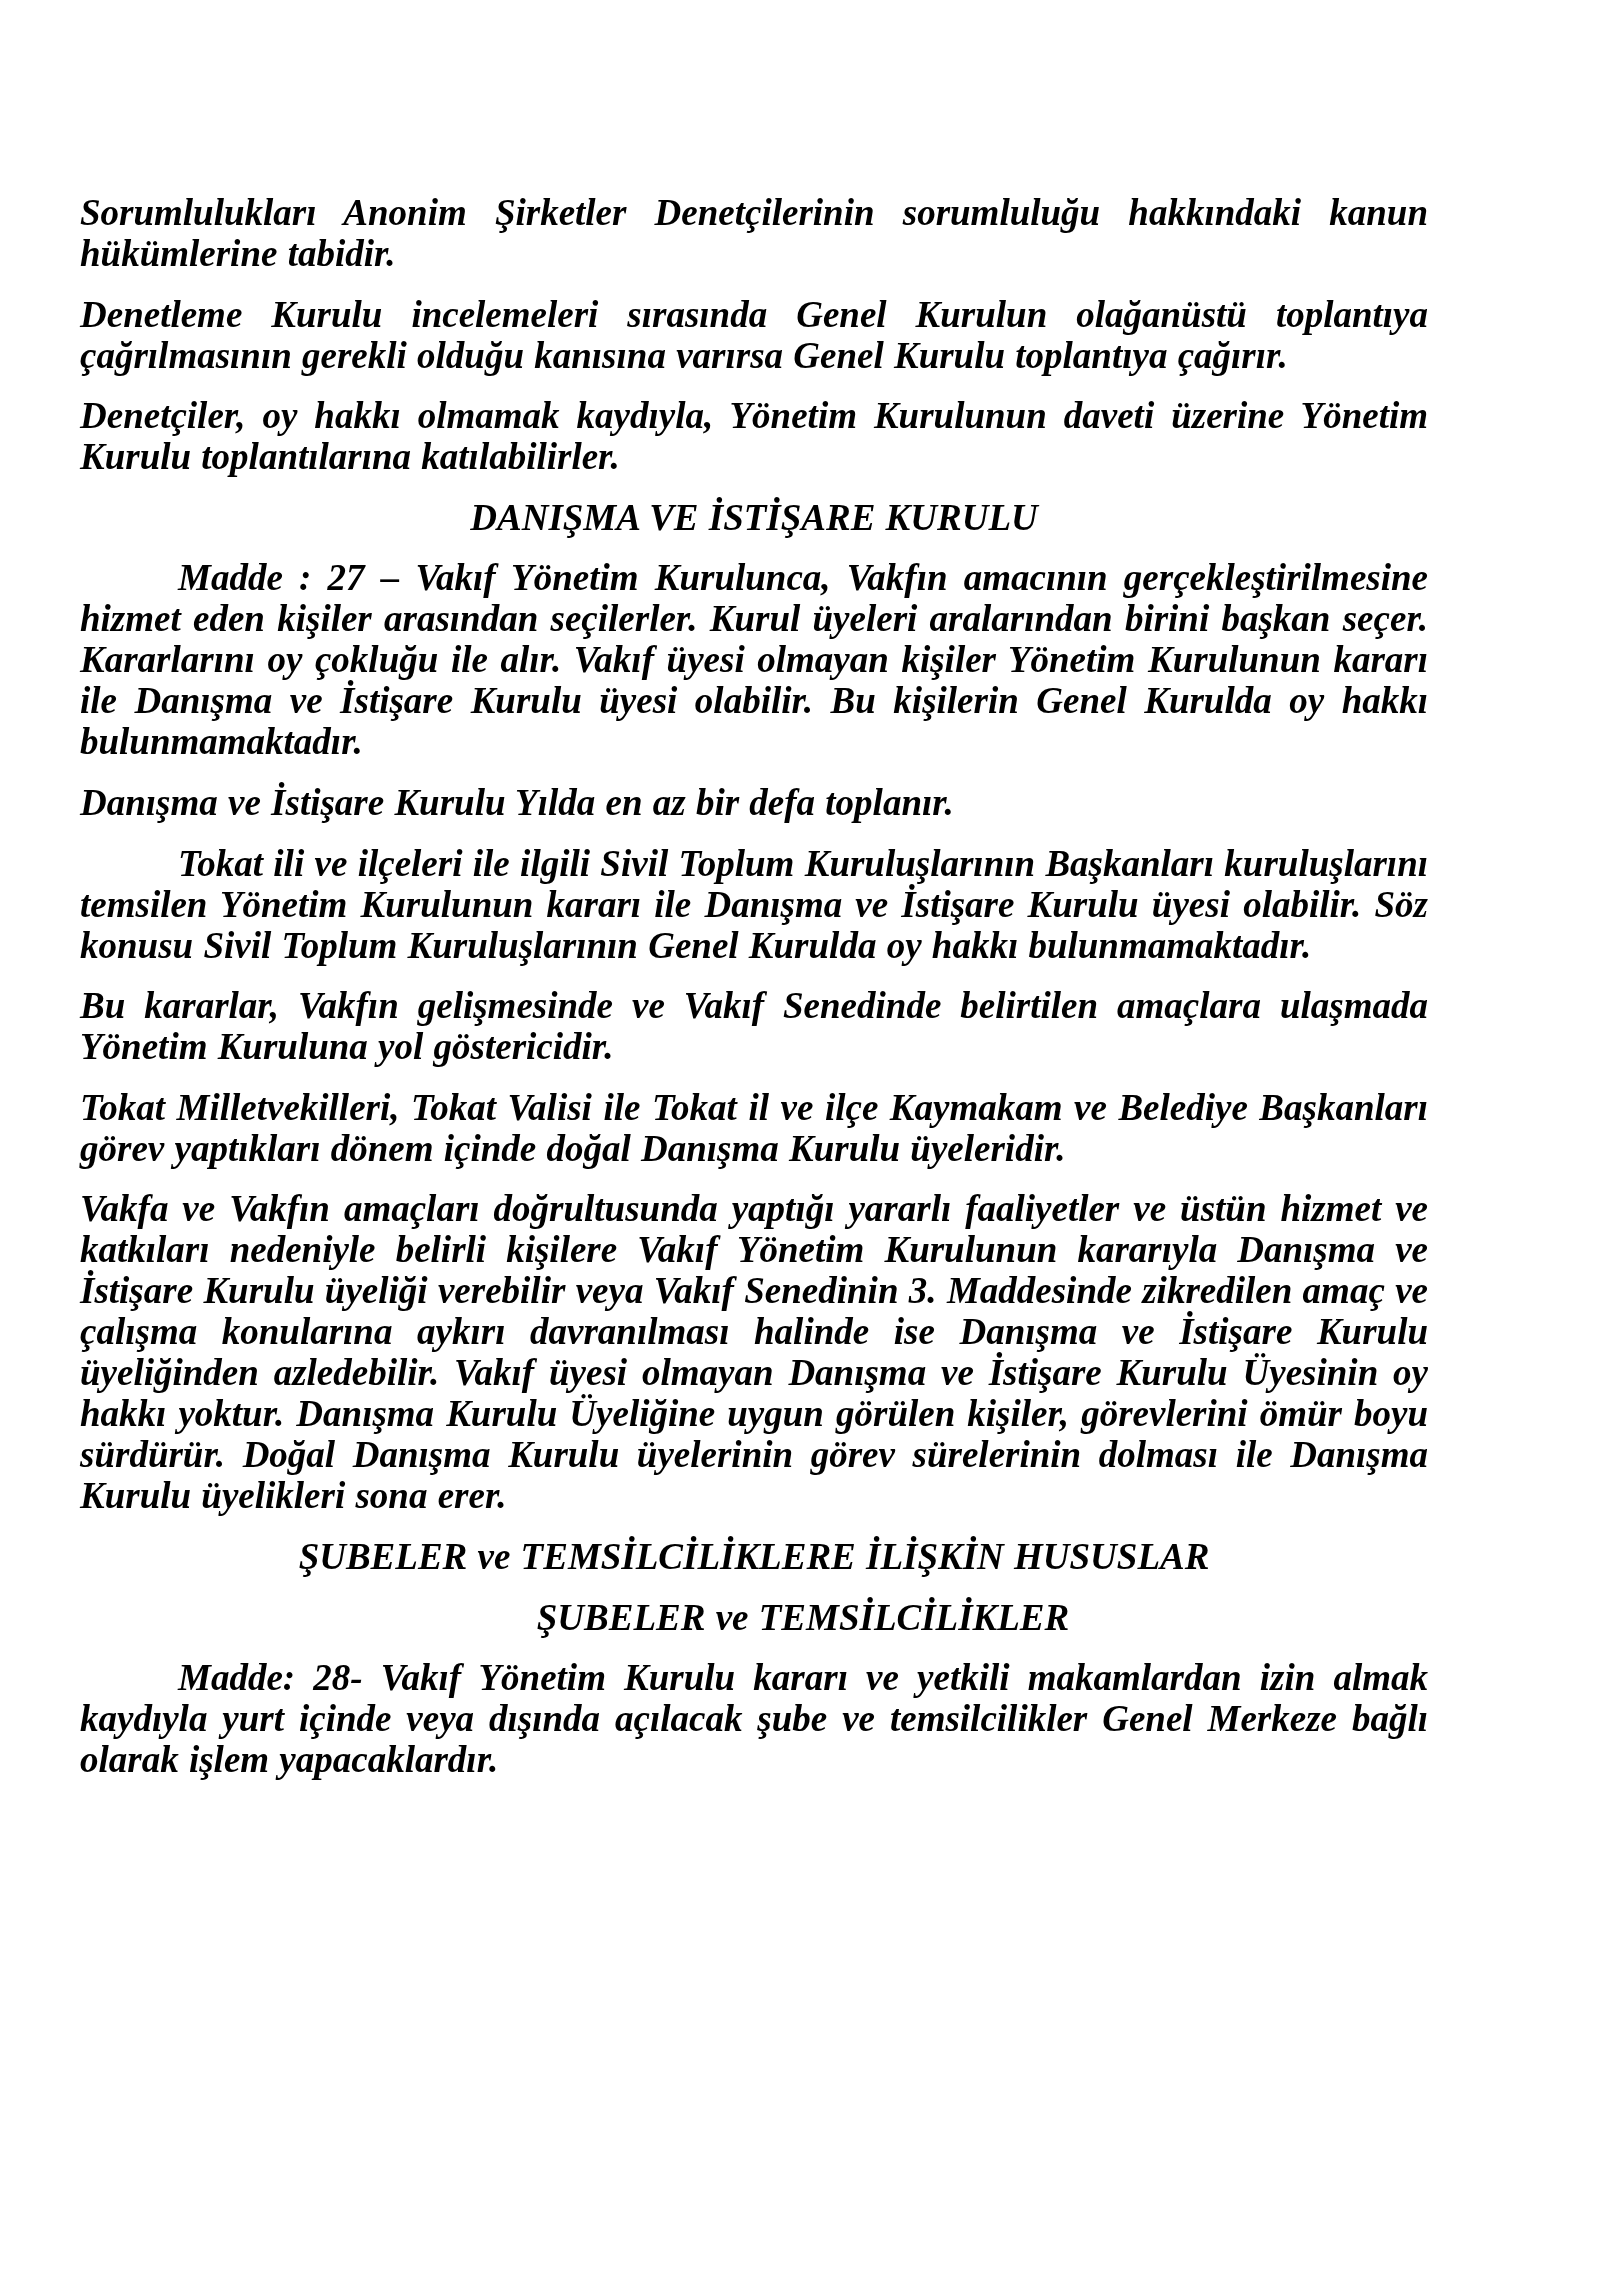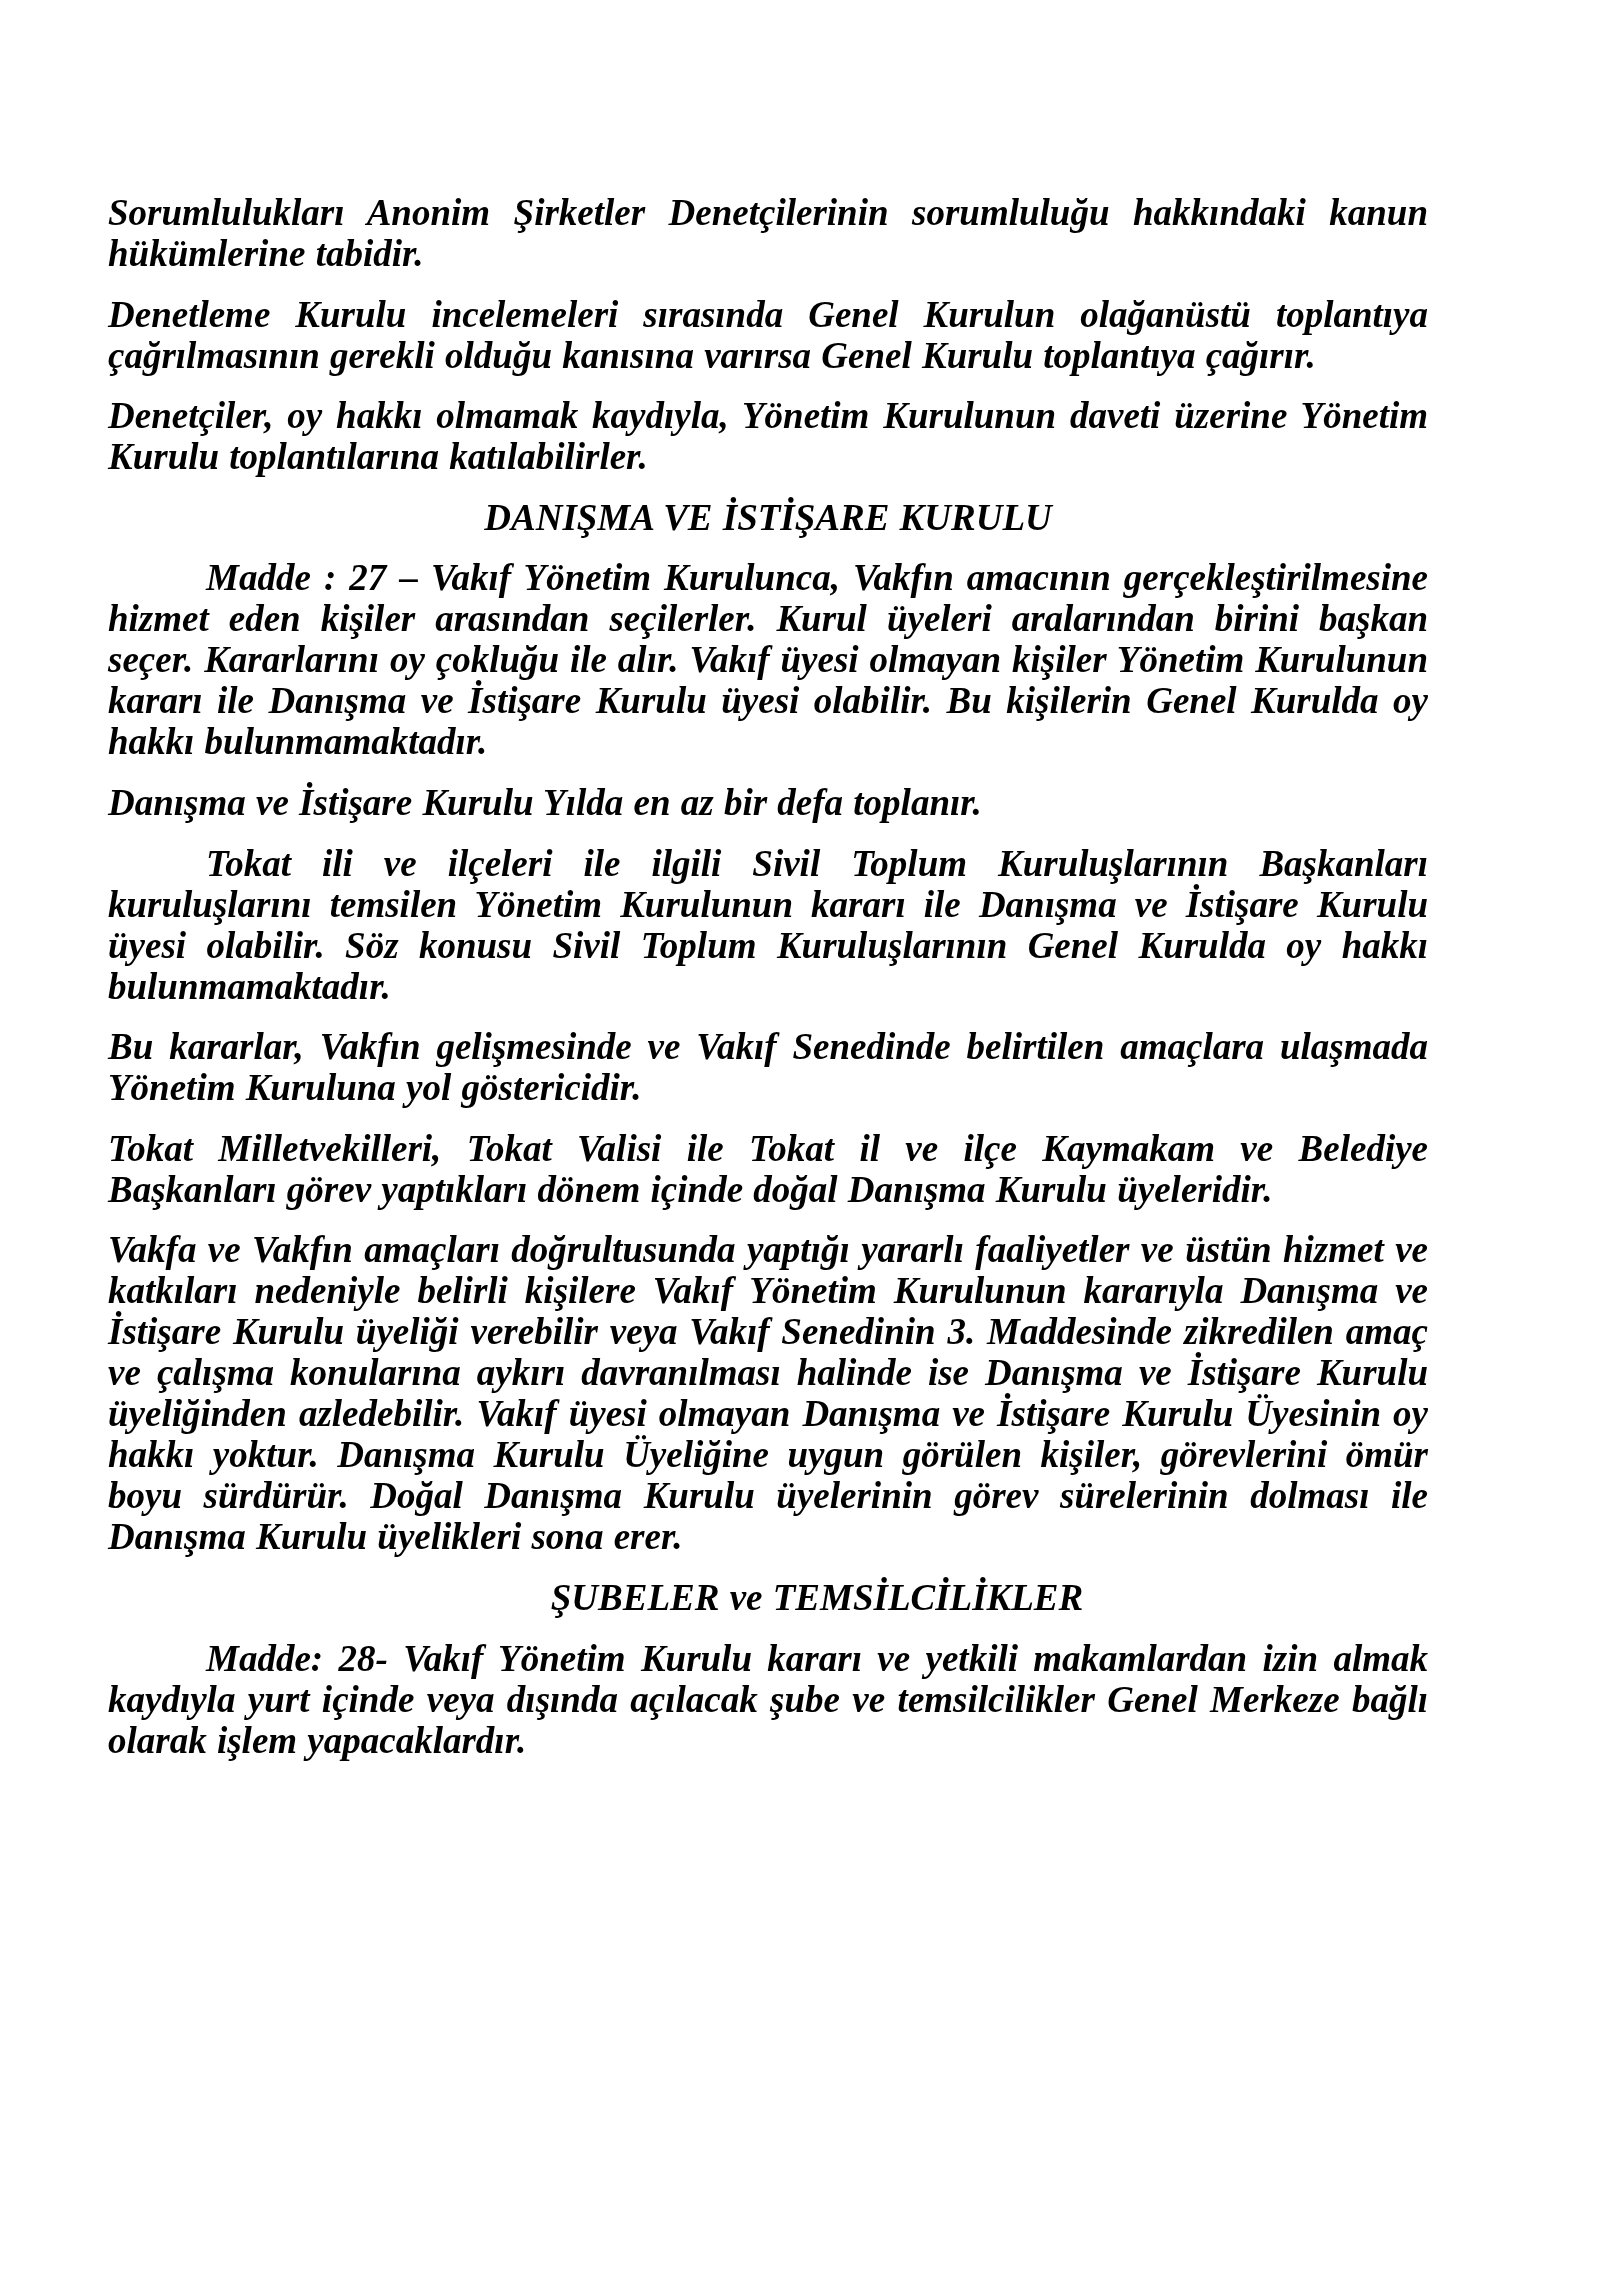--- a/index.html
+++ b/index.html
@@ -10,21 +10,21 @@
   body {
     width: 1621px;
     height: 2293px;
     overflow: hidden;
   }
   .page {
     box-sizing: border-box;
     width: 1621px;
     height: 2293px;
     background: #ffffff;
-    padding: 192px 193px 0 108px;
+    padding: 192px 193px 0 80px;
   }
   .para {
     font-family: "Liberation Serif", "DejaVu Serif", serif;
     font-weight: 700;
     font-style: italic;
     font-size: 37px;
     line-height: 41px;
     color: #000000;
     text-align: justify;
     margin: 0 0 19.6px 0;
@@ -45,16 +45,17 @@
   <p class="para">Sorumlulukları Anonim Şirketler Denetçilerinin sorumluluğu hakkındaki kanun hükümlerine tabidir.</p>
   <p class="para">Denetleme Kurulu incelemeleri sırasında Genel Kurulun olağanüstü toplantıya çağrılmasının gerekli olduğu kanısına varırsa Genel Kurulu toplantıya çağırır.</p>
   <p class="para">Denetçiler, oy hakkı olmamak kaydıyla, Yönetim Kurulunun daveti üzerine Yönetim Kurulu toplantılarına katılabilirler.</p>
   <p class="para heading">DANIŞMA VE İSTİŞARE KURULU</p>
   <p class="para indent">Madde : 27 – Vakıf Yönetim Kurulunca, Vakfın amacının gerçekleştirilmesine hizmet eden kişiler arasından seçilerler. Kurul üyeleri aralarından birini başkan seçer. Kararlarını oy çokluğu ile alır. Vakıf üyesi olmayan kişiler Yönetim Kurulunun kararı ile Danışma ve İstişare Kurulu üyesi olabilir. Bu kişilerin Genel Kurulda oy hakkı bulunmamaktadır.</p>
   <p class="para">Danışma ve İstişare Kurulu Yılda en az bir defa toplanır.</p>
   <p class="para indent">Tokat ili ve ilçeleri ile ilgili Sivil Toplum Kuruluşlarının Başkanları kuruluşlarını temsilen Yönetim Kurulunun kararı ile Danışma ve İstişare Kurulu üyesi olabilir. Söz konusu Sivil Toplum Kuruluşlarının Genel Kurulda oy hakkı bulunmamaktadır.</p>
   <p class="para">Bu kararlar, Vakfın gelişmesinde ve Vakıf Senedinde belirtilen amaçlara ulaşmada Yönetim Kuruluna yol göstericidir.</p>
   <p class="para">Tokat Milletvekilleri, Tokat Valisi ile Tokat il ve ilçe Kaymakam ve Belediye Başkanları görev yaptıkları dönem içinde doğal Danışma Kurulu üyeleridir.</p>
   <p class="para">Vakfa ve Vakfın amaçları doğrultusunda yaptığı yararlı faaliyetler ve üstün hizmet ve katkıları nedeniyle belirli kişilere Vakıf Yönetim Kurulunun kararıyla Danışma ve İstişare Kurulu üyeliği verebilir veya Vakıf Senedinin 3. Maddesinde zikredilen amaç ve çalışma konularına aykırı davranılması halinde ise Danışma ve İstişare Kurulu üyeliğinden azledebilir. Vakıf üyesi olmayan Danışma ve İstişare Kurulu Üyesinin oy hakkı yoktur. Danışma Kurulu Üyeliğine uygun görülen kişiler, görevlerini ömür boyu sürdürür. Doğal Danışma Kurulu üyelerinin görev sürelerinin dolması ile Danışma Kurulu üyelikleri sona erer.</p>
+  <p class="para heading">ŞUBELER ve TEMSİLCİLİKLERE İLİŞKİN HUSUSLAR</p>
   <p class="para heading indent">ŞUBELER ve TEMSİLCİLİKLER</p>
   <p class="para indent">Madde: 28- Vakıf Yönetim Kurulu kararı ve yetkili makamlardan izin almak kaydıyla yurt içinde veya dışında açılacak şube ve temsilcilikler Genel Merkeze bağlı olarak işlem yapacaklardır.</p>
 </div>
 
 
 </body></html>

